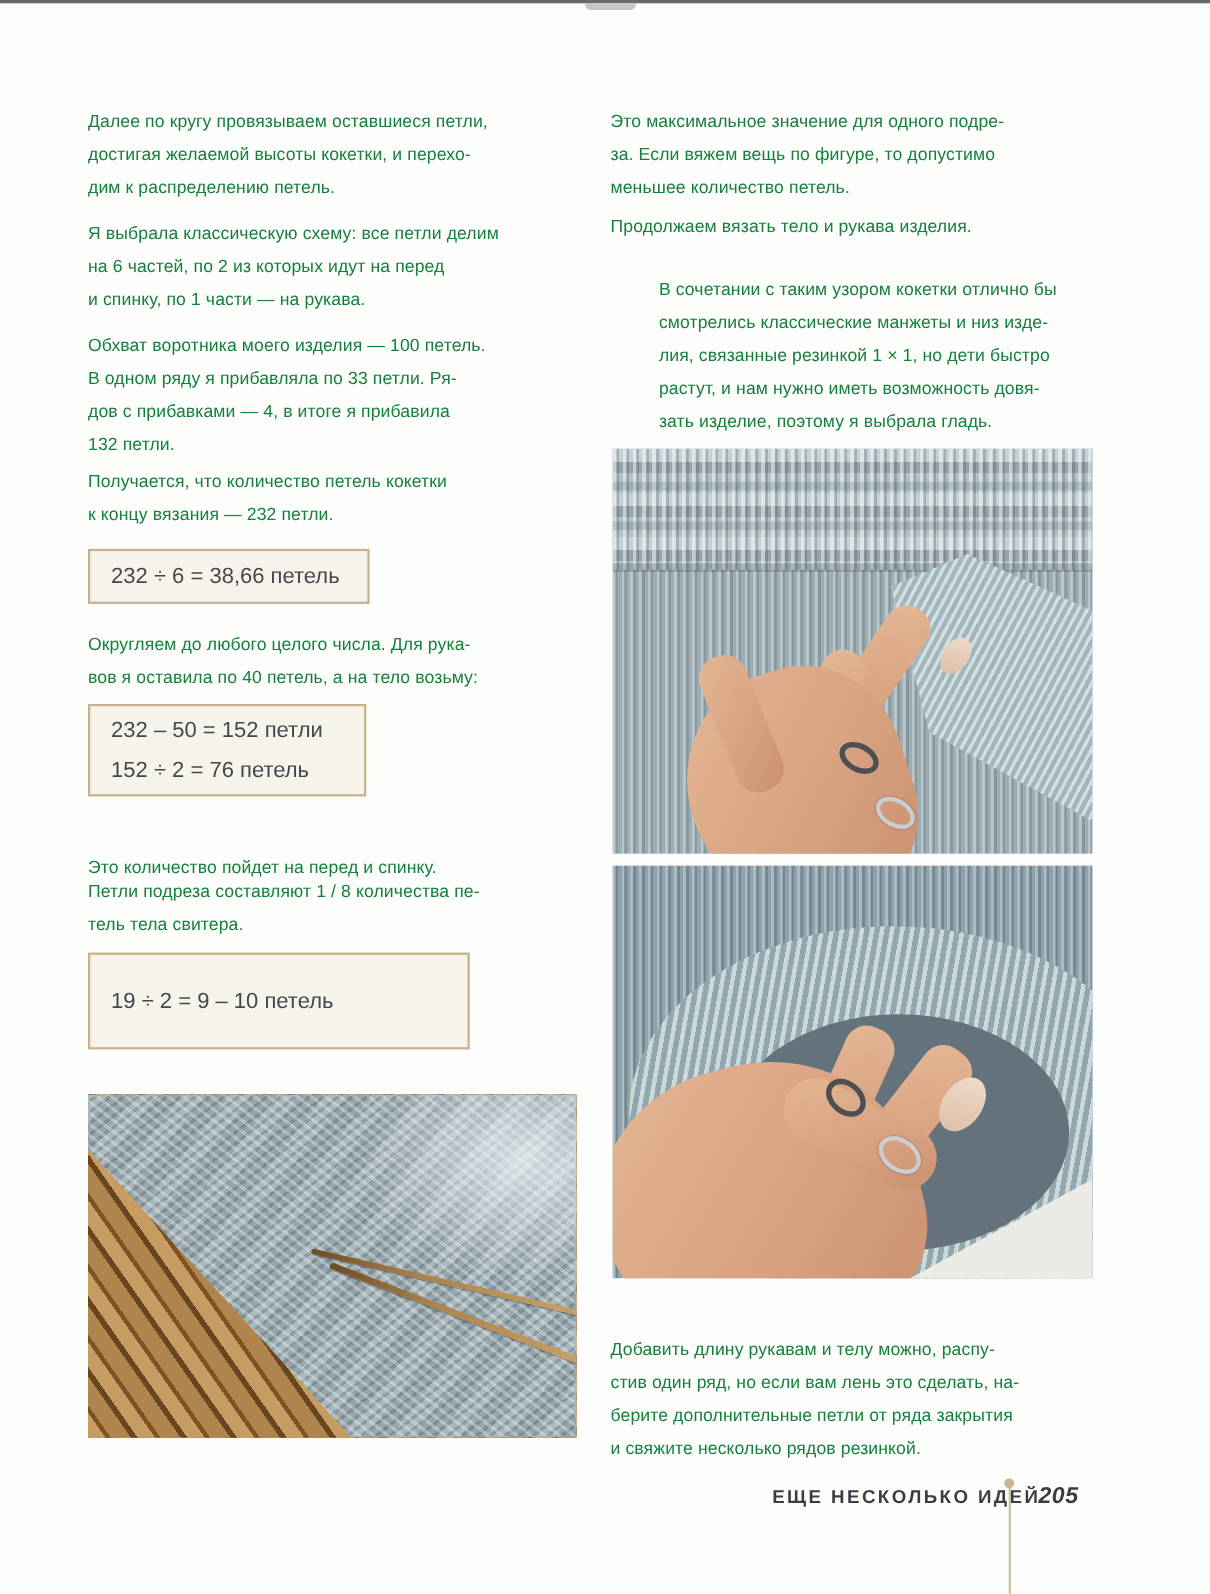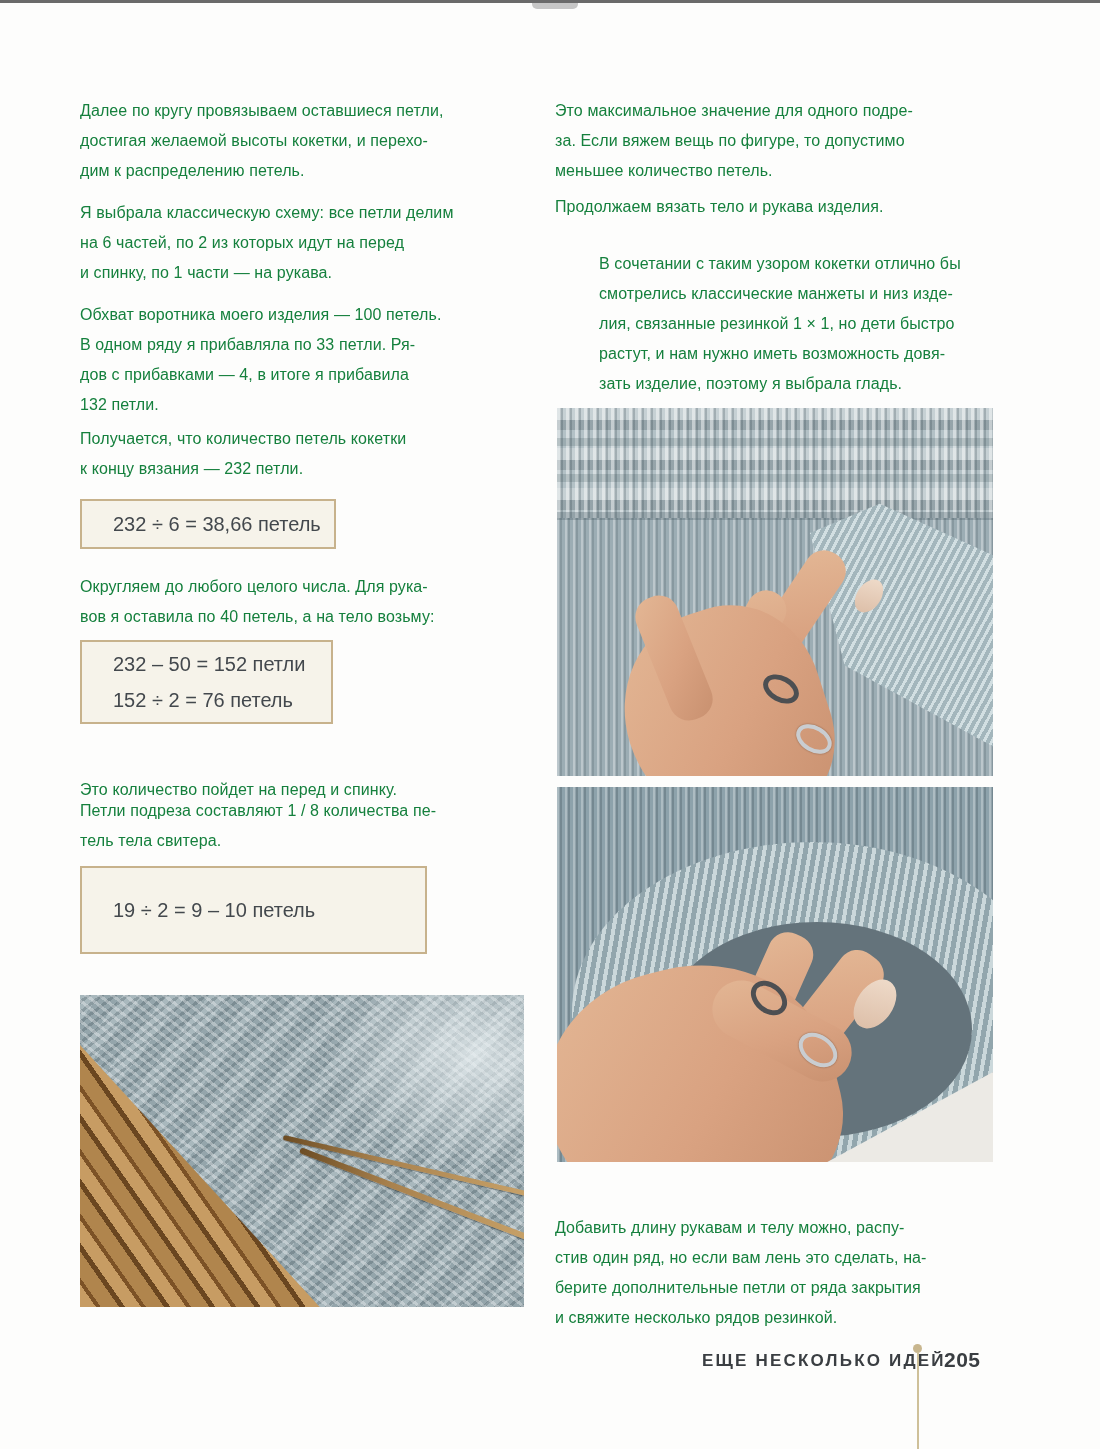--- a/index.html
+++ b/index.html
@@ -9,21 +9,21 @@
   }
   .topbar{position:absolute;left:0;top:0;width:1100px;height:3px;background:#6a6a6a;}
   .topbar-tab{position:absolute;left:532px;top:3px;width:46px;height:6px;background:#c6c6c6;border-radius:0 0 5px 5px;}
   .para{
     position:absolute;font-size:16px;line-height:30px;color:#15803d;
     white-space:pre-line;letter-spacing:0.1px;
   }
   .fbox{
     position:absolute;background:#f6f3ea;border:2px solid #c7b28c;
     box-sizing:border-box;display:flex;flex-direction:column;justify-content:center;
-    padding-left:31px;gap:12px;
+    padding-left:19px;gap:12px;
   }
   .fbox .fline{font-size:20px;color:#43484d;line-height:24px;}
   .photo{position:absolute;overflow:hidden;background:#9fb0b7;}
   .abs{position:absolute;}
   
   .knit-v{
     background-color:#9cadb4;
     background-image:repeating-linear-gradient(90deg, rgba(255,255,255,0.32) 0 2px, rgba(42,58,66,0.18) 3px 5px, transparent 5px 8px);
   }
   .knit-v2{
@@ -58,21 +58,21 @@
     background-color:#9fb0b6;
     background-image:
       repeating-linear-gradient(38deg, rgba(255,255,255,0.30) 0 3px, transparent 3px 8px),
       repeating-linear-gradient(-38deg, rgba(58,76,84,0.28) 0 3px, transparent 3px 8px),
       repeating-linear-gradient(128deg, rgba(255,255,255,0.10) 0 16px, rgba(20,35,42,0.08) 16px 34px);
   }
   .needle{height:5px;border-radius:3px;background:linear-gradient(90deg,#6d4d24,#a9824e 40%,#c7a168 100%);box-shadow:0 1px 1px rgba(0,0,0,.35);}
   .footer-title{position:absolute;font-size:17px;font-weight:700;letter-spacing:2.2px;color:#3a3e42;}
   .pin-dot{position:absolute;width:9px;height:9px;border-radius:50%;background:#c8b68e;}
   .pin-line{position:absolute;width:2px;background:#cec099;}
-  .page-num{position:absolute;font-size:21px;font-weight:700;color:#3a3e42;letter-spacing:0.5px;}
+  .page-num{position:absolute;font-size:21px;font-weight:700;color:#3a3e42;letter-spacing:0.5px;font-style:italic;}
   .ridge{position:absolute;left:0;width:100%;height:8px;background:rgba(52,70,78,0.18);}
 </style>
 </head>
 <body>
 
 <div class="page">
 
   <div class="topbar"></div>
   <div class="topbar-tab"></div>
 

